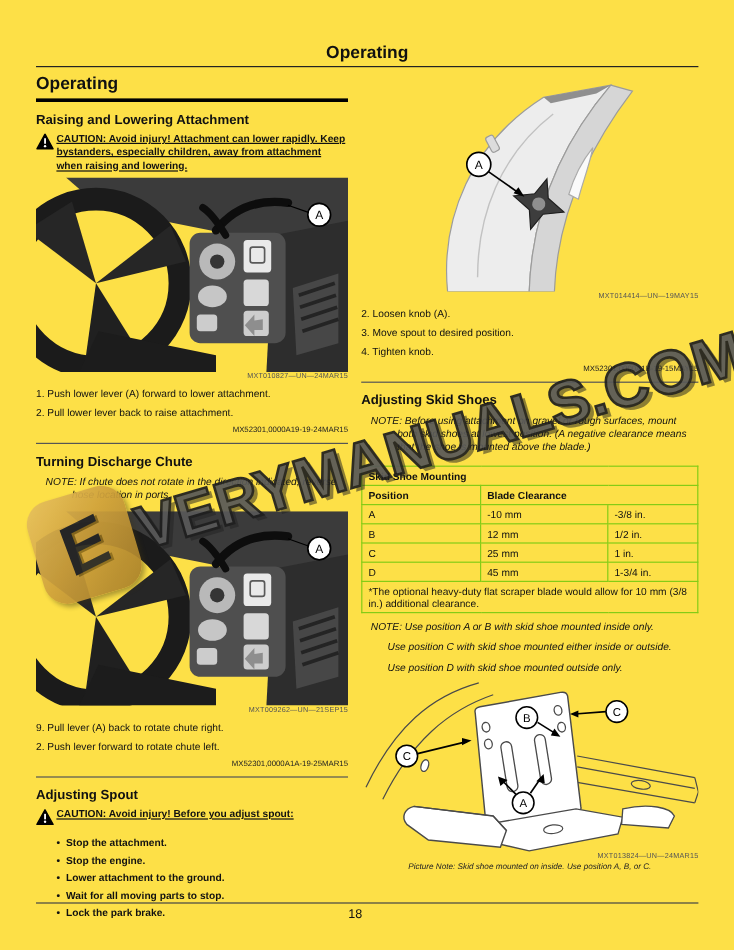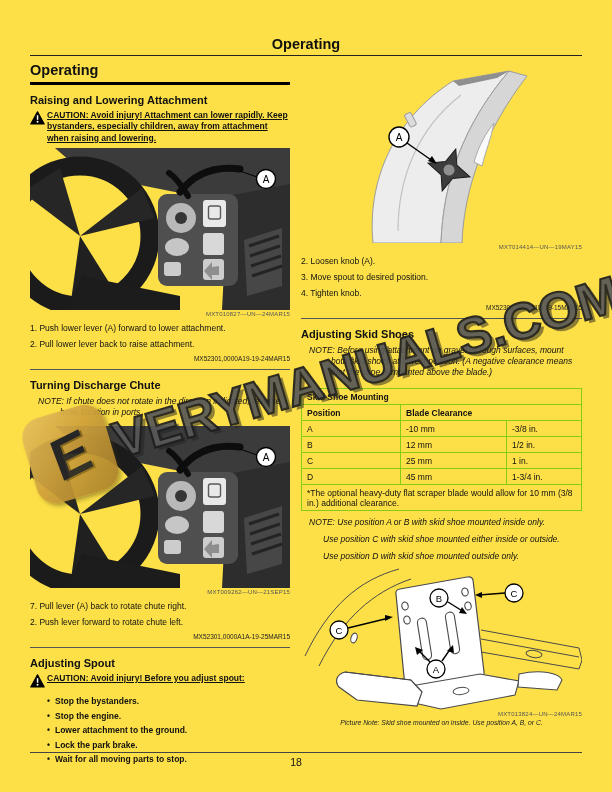--- a/index.html
+++ b/index.html
@@ -153,42 +153,42 @@
         <rect x="134" y="114" width="17" height="14" rx="3" fill="#cccccc"></rect>
         <path d="M150,44 Q172,16 210,21" fill="none" stroke="#0d0d0d" stroke-width="7" stroke-linecap="round"></path>
         <path d="M158,48 Q147,30 139,25" fill="none" stroke="#0d0d0d" stroke-width="6" stroke-linecap="round"></path>
         <line x1="210" y1="23" x2="227" y2="29" stroke="#000" stroke-width="1"></line>
         <circle cx="236" cy="31" r="9.5" fill="#fff" stroke="#000" stroke-width="1.4"></circle>
         <text x="236" y="34.5" font-size="10" text-anchor="middle">A</text>
       </svg>
     </div>
     <div class="fig-cap">MXT009262—UN—21SEP15</div>
 
-    <div class="step">7. Pull lever (A) back to rotate chute right.</div>
+    <div class="step">9. Pull lever (A) back to rotate chute right.</div>
     <div class="step">2. Push lever forward to rotate chute left.</div>
     <div class="mx-code">MX52301,0000A1A-19-25MAR15</div>
     <hr class="divider">
 
     <div class="h3">Adjusting Spout</div>
     <div class="caution">
       <span class="tri">
         <svg width="15" height="14" viewBox="0 0 15 14">
           <polygon points="7.5,0.8 14.2,13 0.8,13" fill="#000" stroke="#000" stroke-width="1.2" stroke-linejoin="round"></polygon>
           <rect x="6.8" y="4.2" width="1.5" height="4.6" fill="#fff"></rect>
           <circle cx="7.55" cy="10.8" r="1" fill="#fff"></circle>
         </svg>
       </span>
       <span class="ctext">CAUTION: Avoid injury! Before you adjust spout:</span>
     </div>
     <ul class="bullets" style="margin-left:17px;">
-      <li>Stop the bystanders.</li>
+      <li>Stop the attachment.</li>
       <li>Stop the engine.</li>
       <li>Lower attachment to the ground.</li>
+      <li>Wait for all moving parts to stop.</li>
       <li>Lock the park brake.</li>
-      <li>Wait for all moving parts to stop.</li>
     </ul>
   </div>
 
   <div class="col-r">
 
 
     <div class="fig" style="height:176px; margin-top:5px;">
       <svg viewBox="0 0 281 176" width="281" height="176">
         <path d="M72,176 C66,115 92,52 152,14 L208,4 C162,58 142,116 140,176 Z" fill="#ededed" stroke="#9c9c9c" stroke-width="1"></path>
         <path d="M208,4 L226,9 C184,64 163,120 161,176 L140,176 C142,116 162,58 208,4 Z" fill="#d6d6d6" stroke="#9c9c9c" stroke-width="1"></path>

